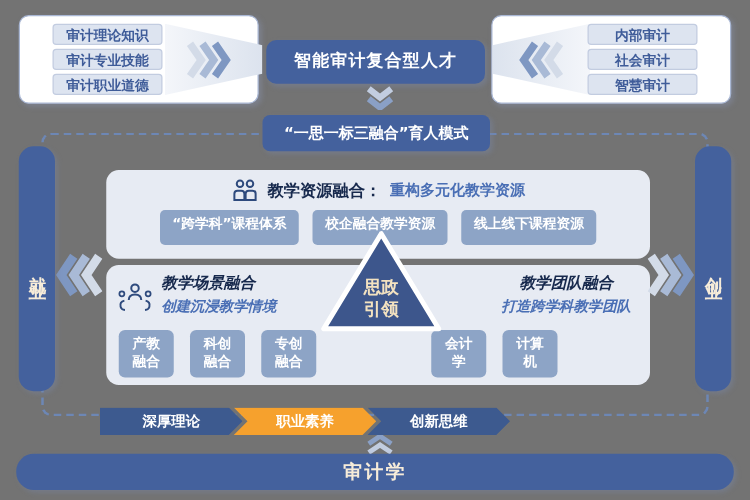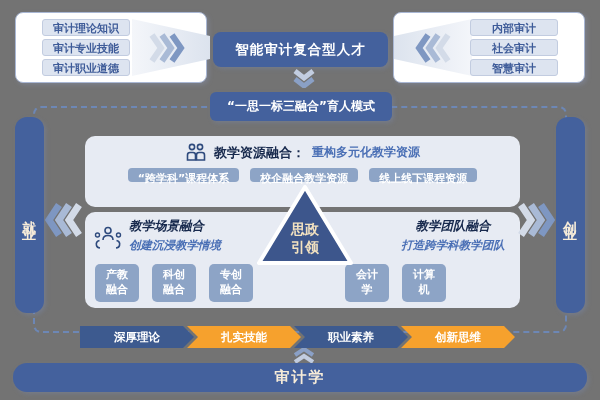--- a/index.html
+++ b/index.html
@@ -81,21 +81,21 @@
     display:flex; align-items:center; justify-content:center; gap:7px;
   }
   .sec-title { color:#17294d; font-weight:bold; font-size:13px; white-space:nowrap; }
   .sec-sub   { color:#4a6fb5; font-weight:bold; font-size:12px; white-space:nowrap; }
   .res-chip-row {
     position:absolute; left:0; top:32px; width:100%;
     display:flex; justify-content:center; gap:11px;
   }
   .chip {
     background:#8da4c6; color:#fff; font-weight:bold; font-size:11px;
-    border-radius:4px; height:14px; line-height:21px; padding:0 10px; white-space:nowrap;
+    border-radius:4px; height:28px; line-height:21px; padding:0 10px; white-space:nowrap;
   }
   .blk-head { position:absolute; top:6px; display:flex; gap:6px; align-items:flex-end;font-style:italic; }
   .scene-head { left:8px; }
   .team-head  { left:308px; width:120px; display:block; text-align:center; }
   .blk-title { color:#17294d; font-weight:bold; font-size:12.5px; white-space:nowrap; }
   .blk-sub   { color:#4a6fb5; font-weight:bold; font-size:11.5px; margin-top:3px; white-space:nowrap; }
   .cell-row { position:absolute; top:52px; display:flex; gap:13px; }
   .scene-cells { left:10px; }
   .team-cells  { left:260px; }
   .cell {
@@ -232,21 +232,20 @@
   <div class="triangle-wrap">
     <svg width="104" height="86" viewBox="0 0 104 86">
       <polygon points="52,5 6,81 98,81" fill="#3d568c" stroke="#ffffff" stroke-width="4" stroke-linejoin="round"></polygon>
       <text x="52" y="52" text-anchor="middle" font-size="14" font-weight="bold" fill="#f3e2c0">思政</text>
       <text x="52" y="70" text-anchor="middle" font-size="14" font-weight="bold" fill="#f3e2c0">引领</text>
     </svg>
   </div>
 
   <div class="quality-bar">
     <div class="seg seg-first">深厚理论</div>
-    <div class="seg seg-next">扎实技能</div>
     <div class="seg seg-next">职业素养</div>
     <div class="seg seg-next">创新思维</div>
   </div>
 
   <svg class="chev-v chev-up" width="28" height="16" viewBox="0 0 28 16">
     <path d="M5 7 L14 1 L23 7" fill="none" stroke="#8aa0c6" stroke-width="4"></path>
     <path d="M5 14 L14 8 L23 14" fill="none" stroke="#c2cde0" stroke-width="4"></path>
   </svg>
   <div class="footer-bar navy">审计学</div>
 

